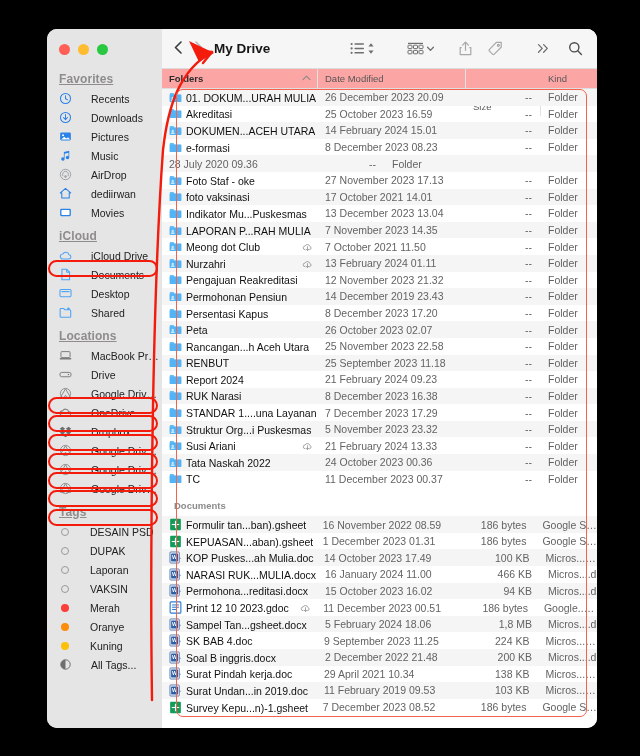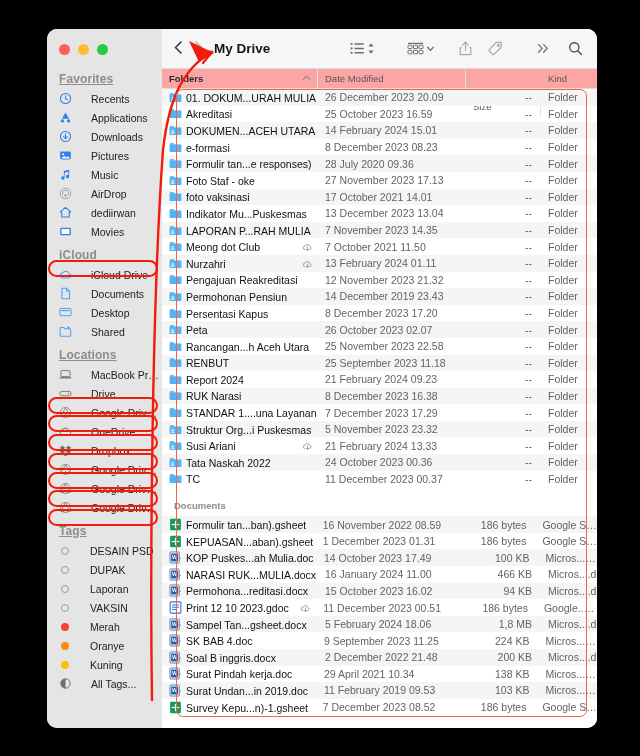--- a/index.html
+++ b/index.html
@@ -132,28 +132,20 @@
           <div class="sb-head">Favorites</div>
           <div class="sb-item">
             <svg class="sb-ico" width="13" height="13" viewBox="0 0 16 16">
               <circle cx="8" cy="8" r="6.2" fill="none" stroke="#2b82e8" stroke-width="1.3"></circle>
               <path d="M8 4.6V8.2L10.4 9.6" stroke="#2b82e8" stroke-width="1.3" fill="none" stroke-linecap="round"></path>
             </svg>
             <span class="sb-label">Recents</span>
           </div>
           <div class="sb-item">
             <svg class="sb-ico" width="13" height="13" viewBox="0 0 16 16">
-              <path d="M8 1.8L12.4 9.6H3.6L8 1.8Z" fill="#2b82e8"></path>
-              <circle cx="4.2" cy="12.3" r="2" fill="#2b82e8"></circle>
-              <circle cx="11.8" cy="12.3" r="2" fill="#2b82e8"></circle>
-            </svg>
-            <span class="sb-label">Applications</span>
-          </div>
-          <div class="sb-item">
-            <svg class="sb-ico" width="13" height="13" viewBox="0 0 16 16">
               <circle cx="8" cy="8" r="6.2" fill="none" stroke="#2b82e8" stroke-width="1.3"></circle>
               <path d="M8 4.4V10.4M5.4 8L8 10.6L10.6 8" stroke="#2b82e8" stroke-width="1.3" fill="none" stroke-linecap="round" stroke-linejoin="round"></path>
             </svg>
             <span class="sb-label">Downloads</span>
           </div>
           <div class="sb-item">
             <svg class="sb-ico" width="13" height="13" viewBox="0 0 16 16">
               <rect x="1.4" y="3.2" width="13.2" height="9.6" rx="1.6" fill="#2b82e8"></rect>
               <circle cx="5" cy="6.4" r="1.2" fill="#fff"></circle>
               <path d="M2.6 11.6L6.4 8.2L9 10.4L11.2 8.8L13.6 11.6Z" fill="#fff"></path>
@@ -455,27 +447,20 @@
                 <path d="M.9 3.6a1.1 1.1 0 011.1-1.1h3.4L7 4.2h7a1.1 1.1 0 011.1 1.1v7.3a.9.9 0 01-.9.9H1.8a.9.9 0 01-.9-.9V3.6Z" fill="#62bdf7"></path>
                 <path d="M.9 4.6h14.2v8a.9.9 0 01-.9.9H1.8a.9.9 0 01-.9-.9v-8Z" fill="#53b3f4"></path>
               </svg>
               <span class="nm">e-formasi</span>
             </div>
             <div class="c-date">8 December 2023 08.23</div>
             <div class="c-size">--</div>
             <div class="c-kind">Folder</div>
           </div>
           <div class="row alt">
-            <div class="c-name">
-              <svg class="f-ico" width="13" height="13" viewBox="0 0 16 16">
-                <path d="M.9 3.6a1.1 1.1 0 011.1-1.1h3.4L7 4.2h7a1.1 1.1 0 011.1 1.1v7.3a.9.9 0 01-.9.9H1.8a.9.9 0 01-.9-.9V3.6Z" fill="#62bdf7"></path>
-                <path d="M.9 4.6h14.2v8a.9.9 0 01-.9.9H1.8a.9.9 0 01-.9-.9v-8Z" fill="#53b3f4"></path>
-              </svg>
-              <span class="nm">Formulir tan...e responses)</span>
-            </div>
             <div class="c-date">28 July 2020 09.36</div>
             <div class="c-size">--</div>
             <div class="c-kind">Folder</div>
           </div>
           <div class="row">
             <div class="c-name">
               <svg class="f-ico" width="13" height="13" viewBox="0 0 16 16">
                 <path d="M.9 3.6a1.1 1.1 0 011.1-1.1h3.4L7 4.2h7a1.1 1.1 0 011.1 1.1v7.3a.9.9 0 01-.9.9H1.8a.9.9 0 01-.9-.9V3.6Z" fill="#62bdf7"></path>
                 <path d="M.9 4.6h14.2v8a.9.9 0 01-.9.9H1.8a.9.9 0 01-.9-.9v-8Z" fill="#53b3f4"></path>
                 <circle cx="4.6" cy="8.6" r="1.5" fill="#bfe6fb"></circle>

